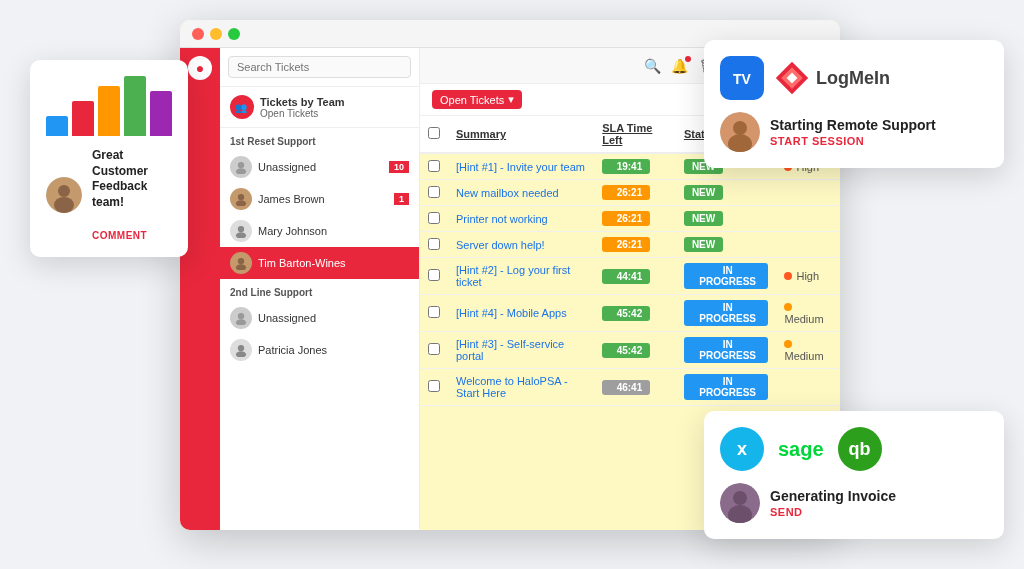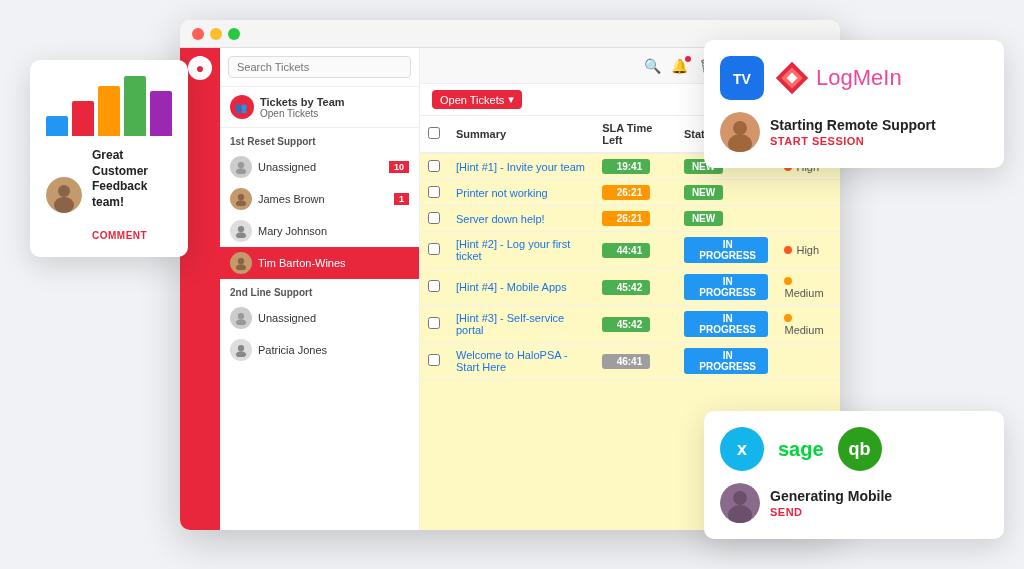--- a/index.html
+++ b/index.html
@@ -289,20 +289,21 @@
     .ticket-table th {
       background: #fff;
       padding: 6px 8px;
       text-align: left;
       font-size: 11px;
       font-weight: 600;
       color: #333;
       border-bottom: 2px solid #eee;
       position: sticky;
       top: 0;
+      text-decoration: underline;
     }
 
     .ticket-table td {
       padding: 5px 8px;
       font-size: 11px;
       border-bottom: 1px solid #f0f0f0;
       vertical-align: middle;
     }
 
     .ticket-link {
@@ -445,23 +446,23 @@
       align-items: center;
       gap: 6px;
     }
 
     .logmein-diamond {
       width: 36px;
       height: 36px;
     }
 
     .logmein-text {
-      font-size: 22px;
-      font-weight: 400;
-      color: #ec4899;
+      font-size: 18px;
+      font-weight: 700;
+      color: #404040;
     }
 
     .remote-content {
       display: flex;
       align-items: center;
       gap: 10px;
     }
 
     .remote-avatar {
       width: 40px;
@@ -650,21 +651,21 @@
   </div>
   <div class="invoice-content">
     <div class="invoice-avatar">
       <svg viewBox="0 0 40 40" width="40" height="40">
         <circle cx="20" cy="20" r="20" fill="#8b6b8b"></circle>
         <circle cx="20" cy="15" r="7" fill="#6b4f6b"></circle>
         <ellipse cx="20" cy="32" rx="12" ry="10" fill="#6b4f6b"></ellipse>
       </svg>
     </div>
     <div class="invoice-info">
-      <div class="invoice-title">Generating Mobile</div>
+      <div class="invoice-title">Generating Invoice</div>
       <div class="invoice-action">SEND</div>
     </div>
   </div>
 </div>
 
 <div class="browser-window">
   <div class="browser-titlebar">
     <div class="dot dot-red"></div>
     <div class="dot dot-yellow"></div>
     <div class="dot dot-green"></div>
@@ -813,105 +814,122 @@
       </td>
       <td>
         <span class="priority-dot priority-high"></span><span class="priority-text">High</span>
       </td>
     </tr>
               <tr>
       <td class="checkbox-cell">
         <input type="checkbox" style="">
       </td>
       <td>
-        <a href="#" class="ticket-link">Printer not working</a>
+        <a href="#" class="ticket-link">New mailbox needed</a>
       </td>
       <td>
         <span class="sla-bar sla-yellow">26:21</span>
       </td>
       <td>
         <span class="status-badge status-new">NEW</span>
       </td>
       <td>
         
       </td>
     </tr>
               <tr>
       <td class="checkbox-cell">
         <input type="checkbox" style="">
       </td>
       <td>
-        <a href="#" class="ticket-link">Server down help!</a>
+        <a href="#" class="ticket-link">Printer not working</a>
       </td>
       <td>
         <span class="sla-bar sla-yellow">26:21</span>
       </td>
       <td>
         <span class="status-badge status-new">NEW</span>
       </td>
       <td>
         
       </td>
     </tr>
               <tr>
       <td class="checkbox-cell">
         <input type="checkbox" style="">
       </td>
       <td>
-        <a href="#" class="ticket-link">[Hint #2] - Log your first ticket</a>
-      </td>
-      <td>
-        <span class="sla-bar sla-green">44:41</span>
-      </td>
-      <td>
-        <span class="status-badge status-inprogress">IN PROGRESS</span>
-      </td>
-      <td>
-        <span class="priority-dot priority-high"></span><span class="priority-text">High</span>
+        <a href="#" class="ticket-link">Server down help!</a>
+      </td>
+      <td>
+        <span class="sla-bar sla-yellow">26:21</span>
+      </td>
+      <td>
+        <span class="status-badge status-new">NEW</span>
+      </td>
+      <td>
+        
       </td>
     </tr>
               <tr>
       <td class="checkbox-cell">
         <input type="checkbox" style="">
       </td>
       <td>
-        <a href="#" class="ticket-link">[Hint #4] - Mobile Apps</a>
-      </td>
-      <td>
-        <span class="sla-bar sla-green">45:42</span>
+        <a href="#" class="ticket-link">[Hint #2] - Log your first ticket</a>
+      </td>
+      <td>
+        <span class="sla-bar sla-green">44:41</span>
       </td>
       <td>
         <span class="status-badge status-inprogress">IN PROGRESS</span>
       </td>
       <td>
-        <span class="priority-dot priority-medium"></span><span class="priority-text">Medium</span>
+        <span class="priority-dot priority-high"></span><span class="priority-text">High</span>
       </td>
     </tr>
               <tr>
       <td class="checkbox-cell">
         <input type="checkbox" style="">
       </td>
       <td>
-        <a href="#" class="ticket-link">[Hint #3] - Self-service portal</a>
+        <a href="#" class="ticket-link">[Hint #4] - Mobile Apps</a>
       </td>
       <td>
         <span class="sla-bar sla-green">45:42</span>
       </td>
       <td>
         <span class="status-badge status-inprogress">IN PROGRESS</span>
       </td>
       <td>
         <span class="priority-dot priority-medium"></span><span class="priority-text">Medium</span>
       </td>
     </tr>
               <tr>
       <td class="checkbox-cell">
         <input type="checkbox" style="">
       </td>
       <td>
+        <a href="#" class="ticket-link">[Hint #3] - Self-service portal</a>
+      </td>
+      <td>
+        <span class="sla-bar sla-green">45:42</span>
+      </td>
+      <td>
+        <span class="status-badge status-inprogress">IN PROGRESS</span>
+      </td>
+      <td>
+        <span class="priority-dot priority-medium"></span><span class="priority-text">Medium</span>
+      </td>
+    </tr>
+              <tr>
+      <td class="checkbox-cell">
+        <input type="checkbox" style="">
+      </td>
+      <td>
         <a href="#" class="ticket-link">Welcome to HaloPSA - Start Here</a>
       </td>
       <td>
         <span class="sla-bar sla-gray">46:41</span>
       </td>
       <td>
         <span class="status-badge status-inprogress">IN PROGRESS</span>
       </td>
       <td>
         

